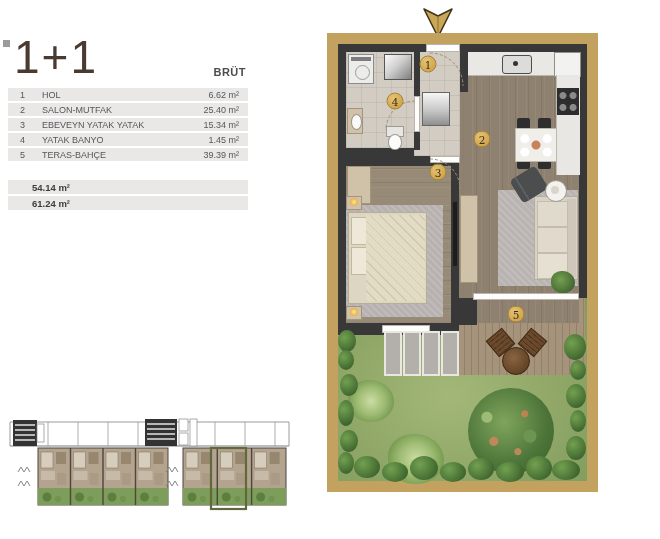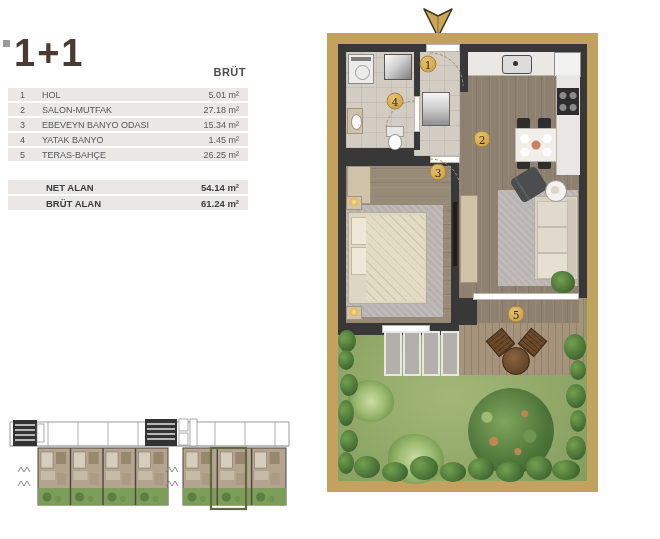--- a/index.html
+++ b/index.html
@@ -2,21 +2,21 @@
 <html><head>
 <meta charset="utf-8">
 <style>
   html,body{margin:0;padding:0;background:#fff}
   .stage{position:relative;width:660px;height:539px;background:#fff;overflow:hidden;
          font-family:"Liberation Sans",sans-serif;}
   .abs{position:absolute}
 
   
   .corner-sq{left:3px;top:40px;width:7px;height:7px;background:#9b9b9b}
-  .title{left:14px;top:34px;font-size:38px;font-weight:bold;letter-spacing:2px;color:#4b3a32;line-height:1}
+  .title{left:14px;top:34px;font-size:46px;font-weight:normal;letter-spacing:2px;color:#4b3a32;line-height:1}
   .category{left:150px;top:66px;width:96px;text-align:right;font-size:11px;font-weight:bold;
             letter-spacing:.5px;color:#4b4c4e}
   .rooms{left:8px;top:88px;width:240px}
   .totals{left:8px;top:180px;width:240px}
   .trow{display:flex;align-items:center;height:13px;margin-bottom:2px;background:#e9e8e7;
         font-size:9px;color:#55565a}
   .trow .no{width:34px;padding-left:12px;box-sizing:border-box}
   .trow .nm{flex:1}
   .trow .ar{width:62px;text-align:right;padding-right:9px}
   .totals .trow{height:14px;margin-bottom:2px;font-weight:bold;font-size:9.5px;color:#3c3d3f}
@@ -62,51 +62,49 @@
 <div class="stage">
 
   <div class="abs corner-sq"></div>
   <div class="abs title">1+1</div>
   <div class="abs category">BRÜT</div>
 
   <div class="abs rooms">
     <div class="trow">
       <span class="no">1</span>
       <span class="nm">HOL</span>
-      <span class="ar">5.01 m²</span>
+      <span class="ar">6.62 m²</span>
     </div>
     <div class="trow">
       <span class="no">2</span>
       <span class="nm">SALON-MUTFAK</span>
-      <span class="ar">27.18 m²</span>
+      <span class="ar">25.40 m²</span>
     </div>
     <div class="trow">
       <span class="no">3</span>
-      <span class="nm">EBEVEYN BANYO ODASI</span>
+      <span class="nm">EBEVEYN YATAK YATAK</span>
       <span class="ar">15.34 m²</span>
     </div>
     <div class="trow">
       <span class="no">4</span>
       <span class="nm">YATAK BANYO</span>
       <span class="ar">1.45 m²</span>
     </div>
     <div class="trow">
       <span class="no">5</span>
       <span class="nm">TERAS-BAHÇE</span>
-      <span class="ar">26.25 m²</span>
+      <span class="ar">39.39 m²</span>
     </div>
   </div>
 
   <div class="abs totals">
     <div class="trow">
-      <span class="nm">NET ALAN</span>
       <span class="ar">54.14 m²</span>
     </div>
     <div class="trow">
-      <span class="nm">BRÜT ALAN</span>
       <span class="ar">61.24 m²</span>
     </div>
   </div>
 
   <svg class="abs" style="left:8px;top:415px" width="285" height="112" viewBox="0 0 285 112">
     <line x1="2" y1="7" x2="281" y2="7" stroke="#9a9a9a" stroke-width="1"></line>
     <line x1="2" y1="31" x2="281" y2="31" stroke="#7d7d7d" stroke-width="1"></line>
     <line x1="2" y1="7" x2="2" y2="31" stroke="#9a9a9a" stroke-width="1"></line>
     <line x1="281" y1="7" x2="281" y2="31" stroke="#9a9a9a" stroke-width="1"></line>
     <g>

